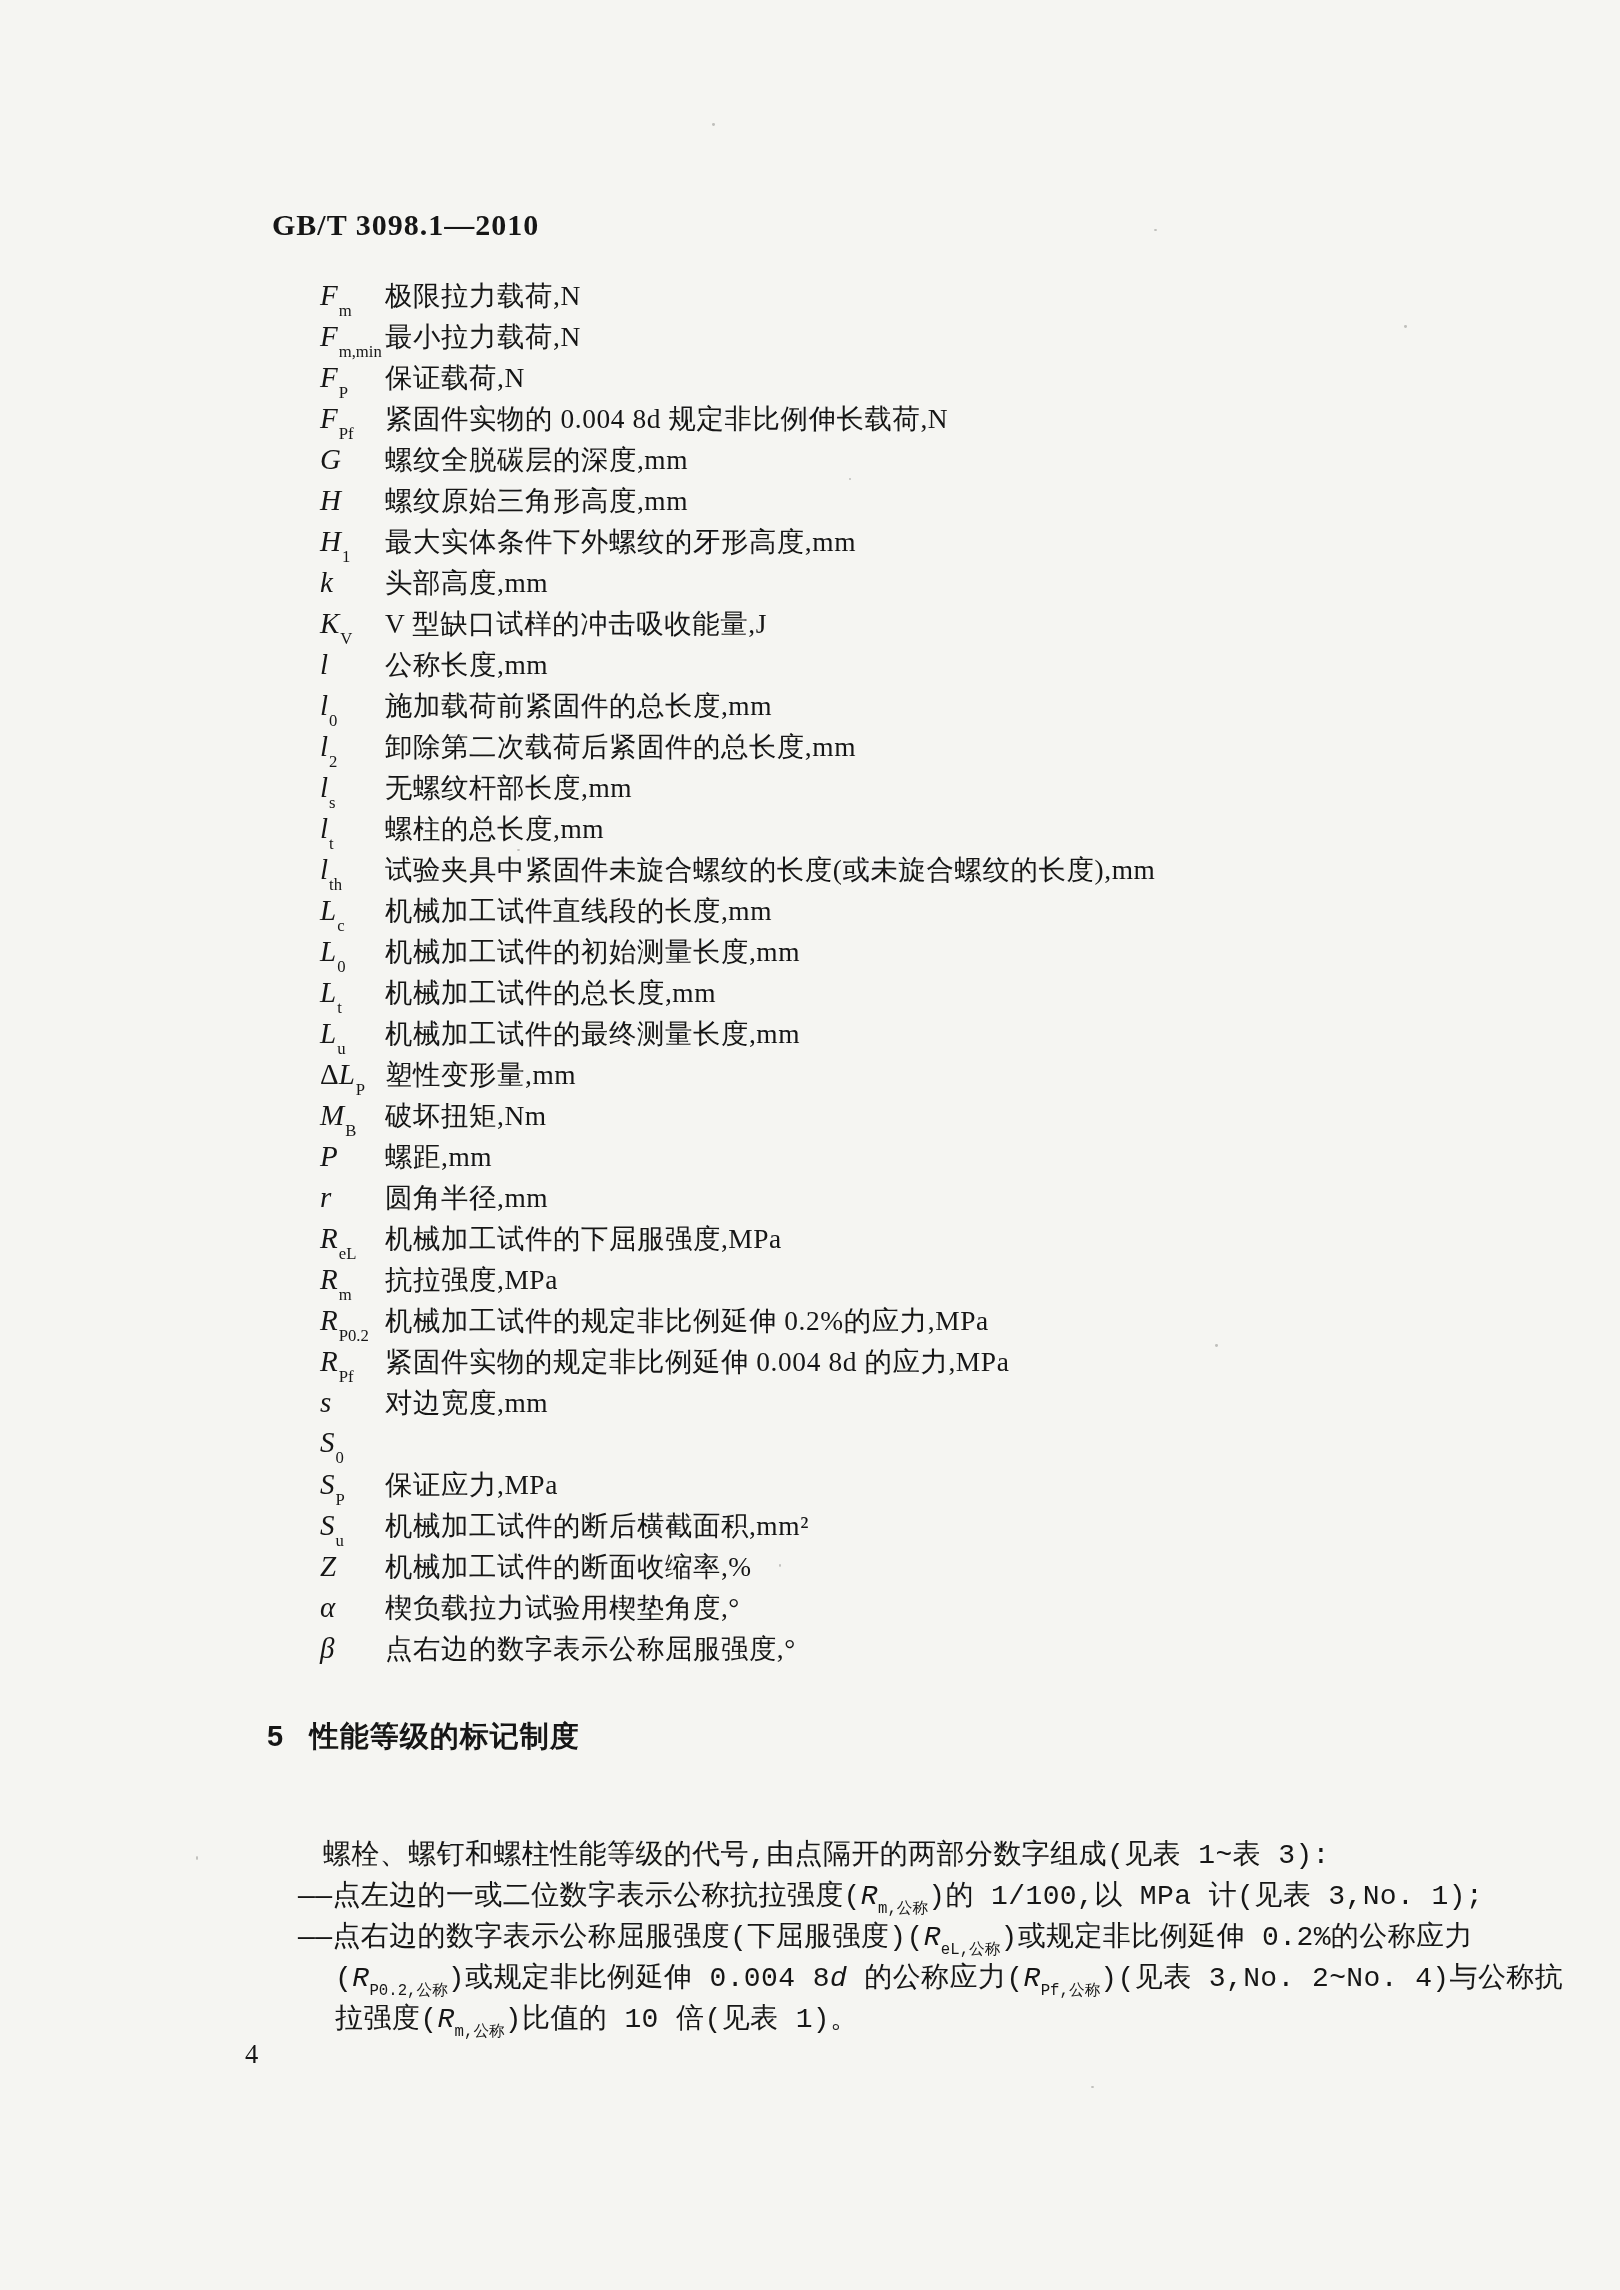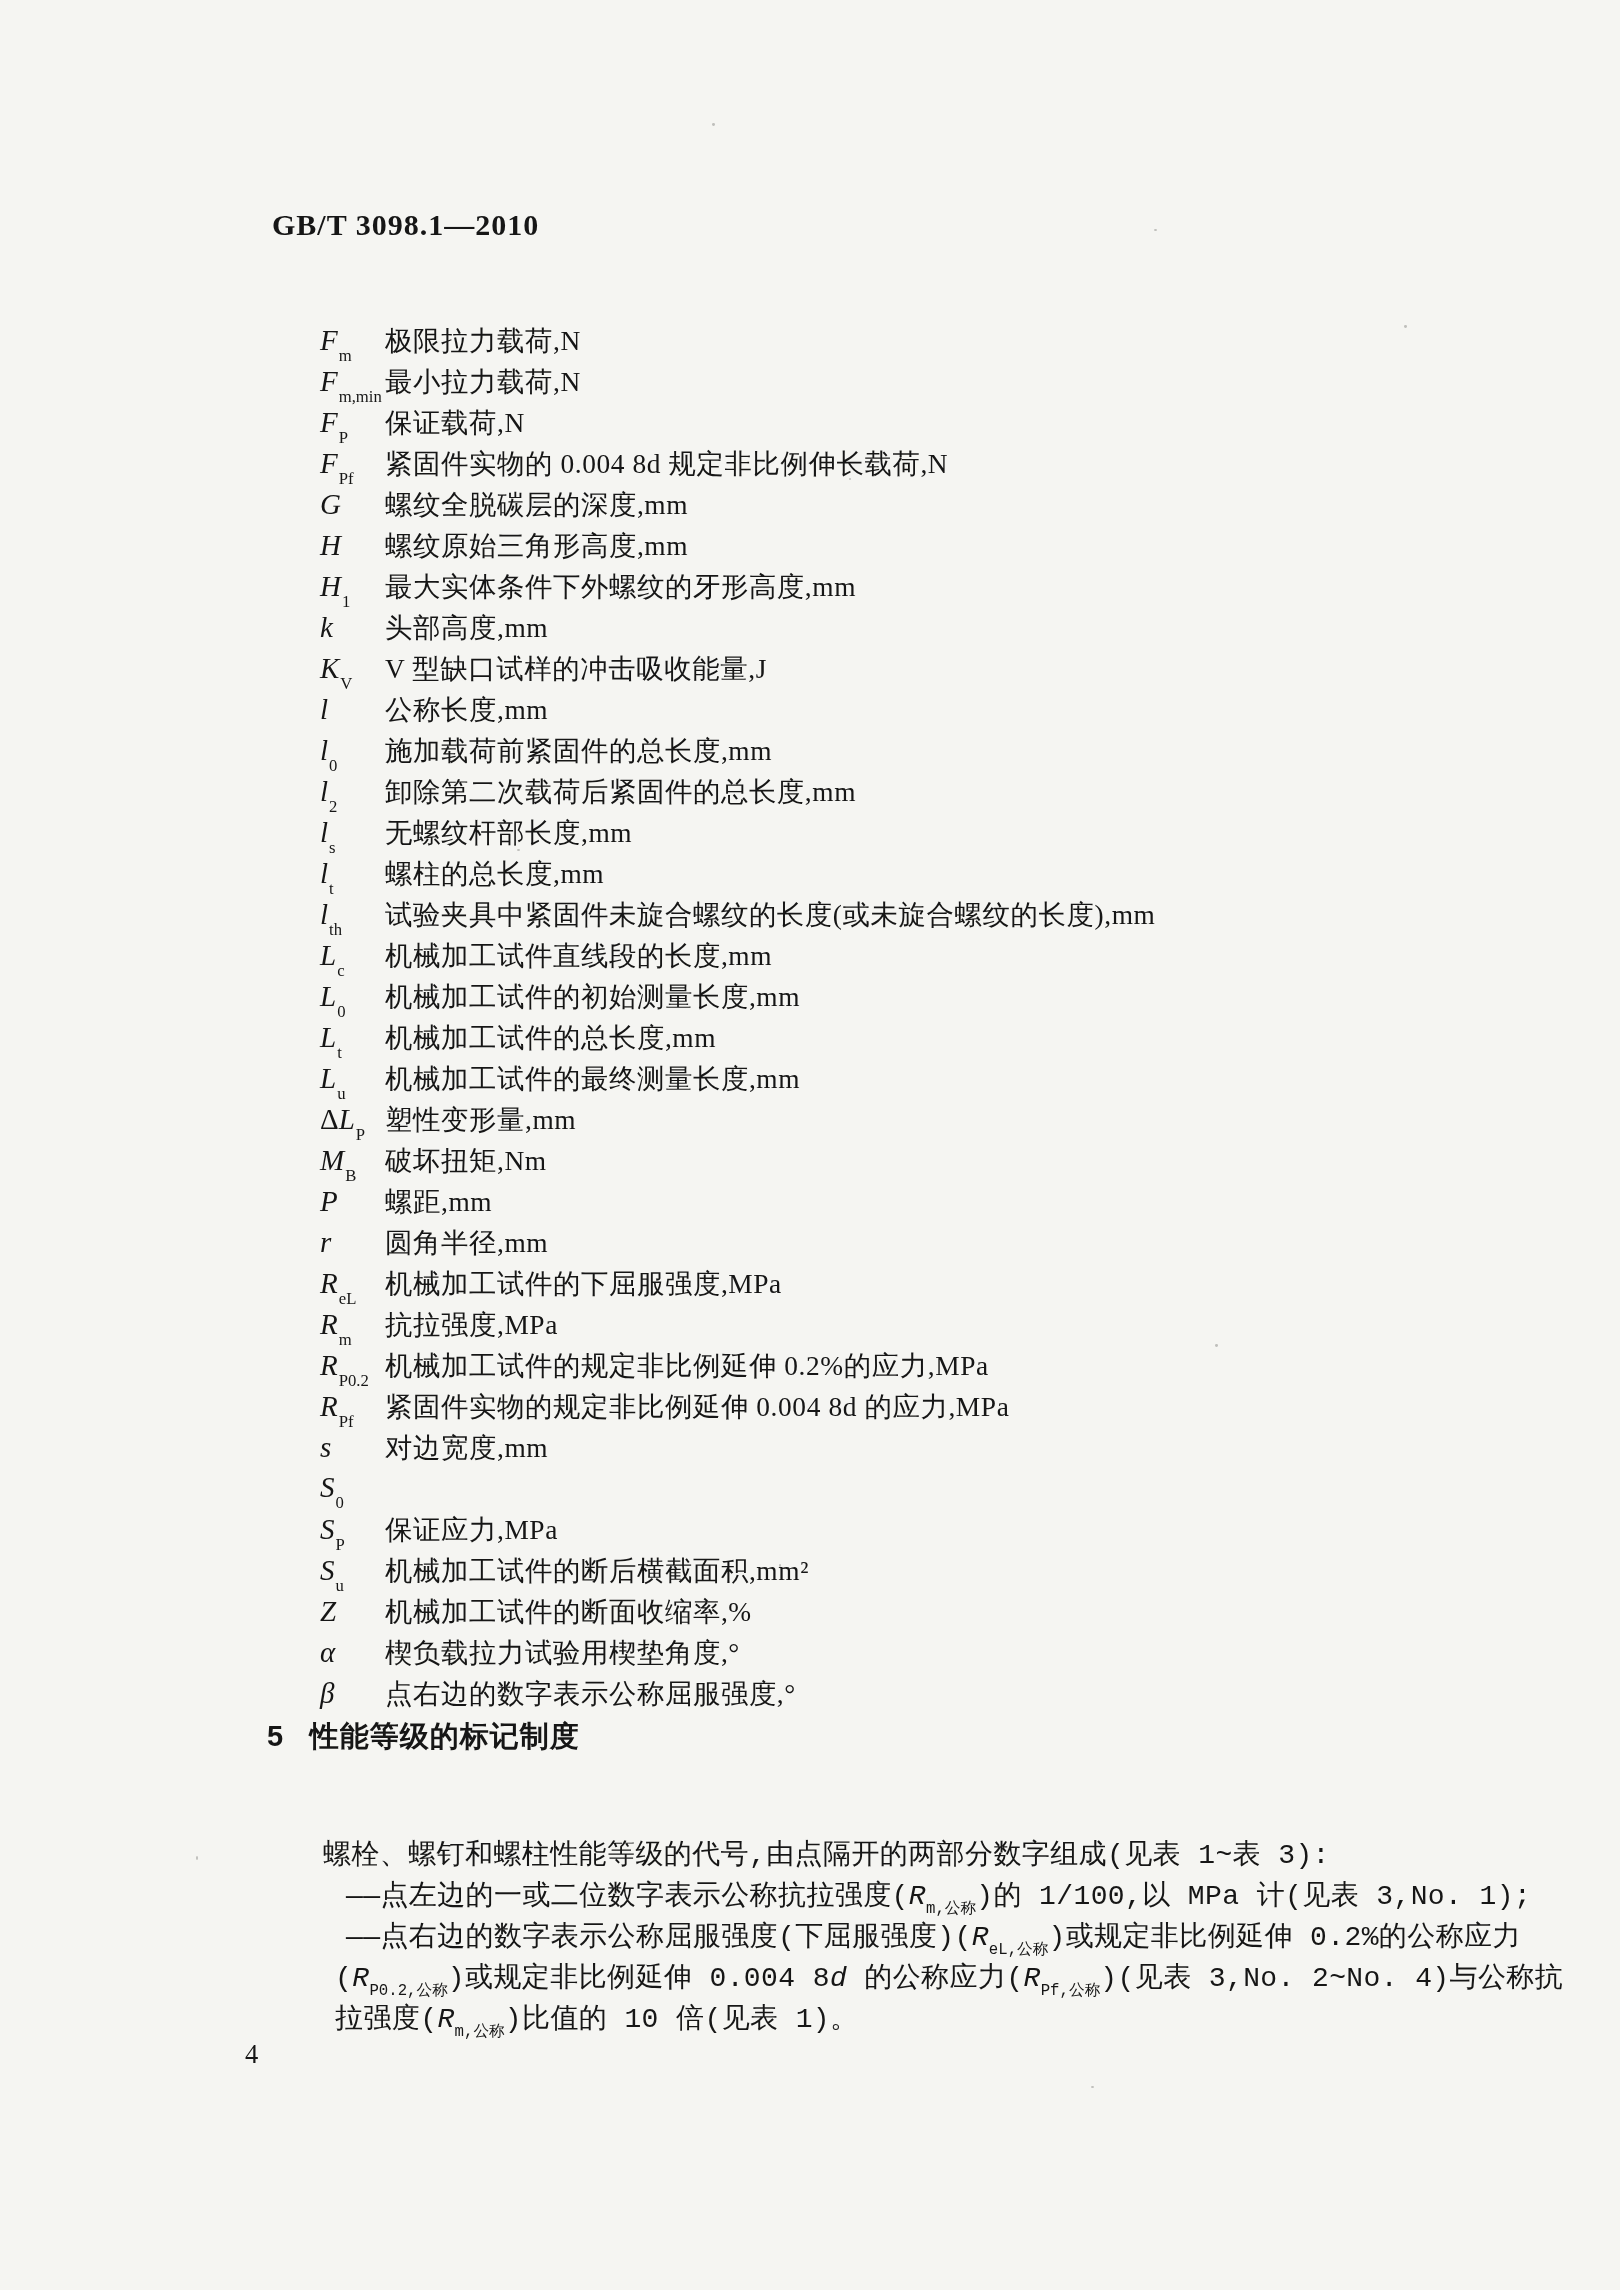--- a/index.html
+++ b/index.html
@@ -9,38 +9,38 @@
     color:#161616;
     font-family:"Liberation Serif", serif;
   }
   
   .doc-header{
     position:absolute;left:272px;top:208px;
     font-size:30px;font-weight:bold;letter-spacing:1px;
     white-space:nowrap;
   }
   
-  .symbol-list{position:absolute;left:320px;top:278px;margin-top:45px;}
+  .symbol-list{position:absolute;left:320px;top:278px;}
   .sym-row{display:flex;align-items:baseline;height:41px;white-space:nowrap;}
   .sym{flex:0 0 65px;font-style:italic;font-size:29px;}
   .sym .pre{font-style:normal;}
   .sym sub{font-style:normal;font-size:16.7px;line-height:0;position:relative;bottom:-3.9px;left:1px;letter-spacing:0;}
   .def{font-size:27.4px;letter-spacing:0.6px;}
   
   .sec-heading{
     position:absolute;left:267px;top:1717px;
     font-family:"Liberation Sans", sans-serif;
     font-weight:bold;font-size:29px;letter-spacing:1px;white-space:nowrap;
   }
   .sec-heading .sec-num{display:inline-block;margin-right:25.5px;}
   
   .para{position:absolute;left:267px;top:1835px;width:1274px;font-size:28px;font-family:Liberation Mono, monospace;}
   .para .line{height:41px;line-height:41px;white-space:nowrap;letter-spacing:0.4px;}
   .line-first{margin-left:56px;}
-  .line-bullet{margin-left:79px;}
+  .line-bullet{margin-left:31px;}
   .line-cont{margin-left:68px;}
   .para .it{font-style:italic;}
   .para sub{font-size:15.7px;line-height:0;position:relative;bottom:-2.9px;letter-spacing:0;}
   
   .page-num{position:absolute;left:245px;top:2039px;font-size:26.5px;}
   
   .speck{position:absolute;background:#8a8a86;border-radius:50%;opacity:.5;}
   .s1{left:712px;top:123px;width:2.9px;height:2.9px;}
   .s2{left:1154px;top:229px;width:2.9px;height:2px;}
   .s3{left:1404px;top:325px;width:2.9px;height:2.9px;}

